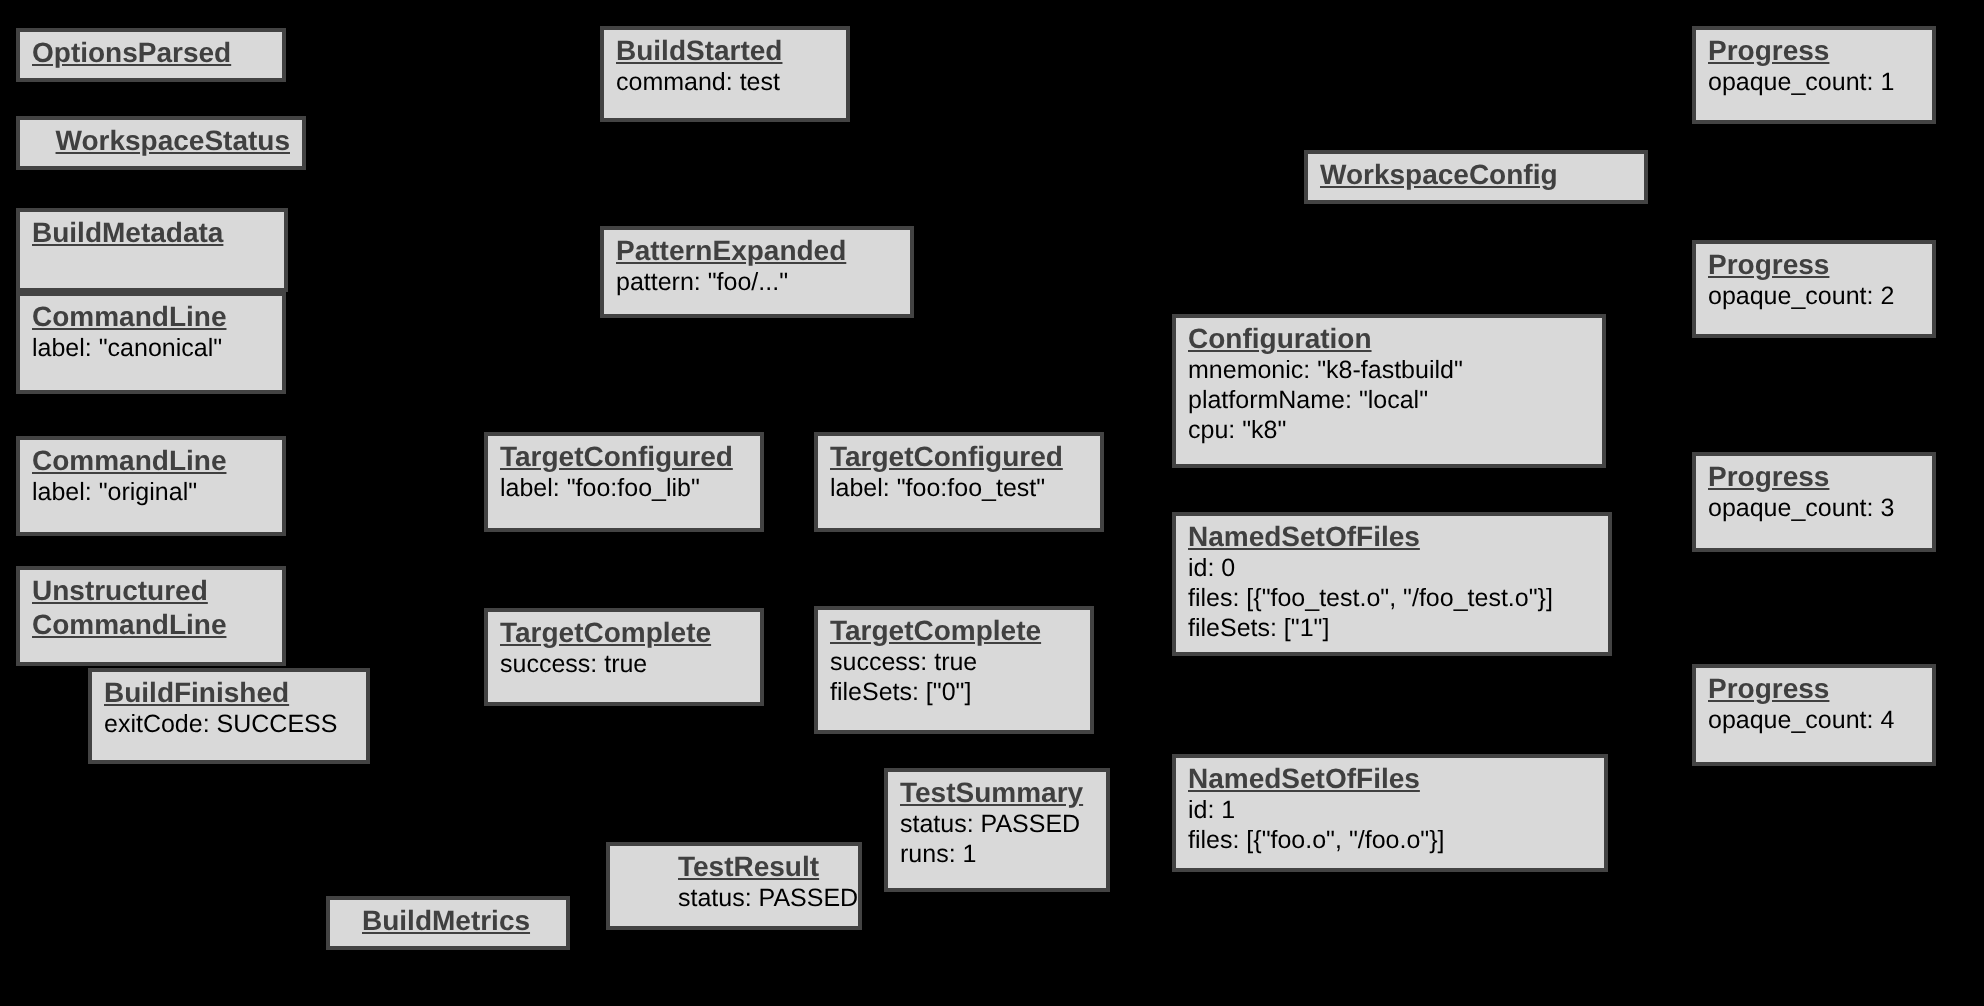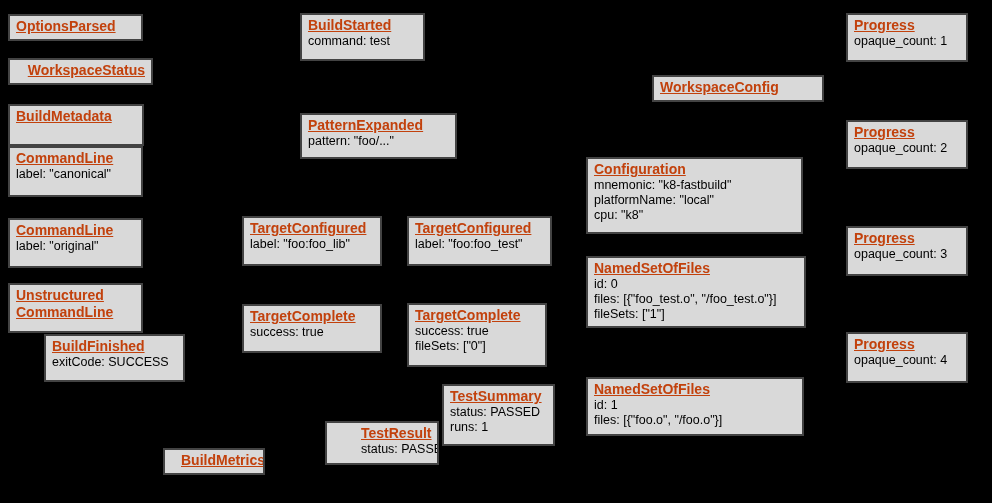--- a/index.html
+++ b/index.html
@@ -23,21 +23,21 @@
     padding: 2px 6px 3px 6px;
     color: #000000;
     overflow: hidden;
   }
   .node-title {
     font-weight: bold;
     font-size: 14px;
     line-height: 1.18;
     text-decoration: underline;
     white-space: pre-line;
-    color: #c2410c;
+    color: #404040;
   }
   .node-line {
     font-size: 12.5px;
     line-height: 1.22;
     color: #000000;
     white-space: nowrap;
   }
 </style>
 </head>
 <body>
@@ -61,21 +61,21 @@
       <div class="node-line">label: "original"</div>
     </div>
     <div class="node" style="left: 8px; top: 283px; width: 135px; height: 50px; background: rgb(217, 217, 217); border-color: rgb(67, 67, 67);">
       <div class="node-title">Unstructured
 CommandLine</div>
     </div>
     <div class="node" style="left: 8px; top: 334px; width: 141px; height: 48px; background: rgb(217, 217, 217); border-color: rgb(67, 67, 67); margin-left: 36px;">
       <div class="node-title">BuildFinished</div>
       <div class="node-line">exitCode: SUCCESS</div>
     </div>
-    <div class="node" style="left: 163px; top: 448px; width: 102px; height: 27px; background: rgb(217, 217, 217); border-color: rgb(67, 67, 67); padding-left: 16px;">
+    <div class="node" style="left: 163px; top: 448px; width: 122px; height: 27px; background: rgb(217, 217, 217); border-color: rgb(67, 67, 67); padding-left: 16px;">
       <div class="node-title">BuildMetrics</div>
     </div>
     <div class="node" style="left: 300px; top: 13px; width: 125px; height: 48px; background: rgb(217, 217, 217); border-color: rgb(67, 67, 67);">
       <div class="node-title">BuildStarted</div>
       <div class="node-line">command: test</div>
     </div>
     <div class="node" style="left: 300px; top: 113px; width: 157px; height: 46px; background: rgb(217, 217, 217); border-color: rgb(67, 67, 67);">
       <div class="node-title">PatternExpanded</div>
       <div class="node-line">pattern: "foo/..."</div>
     </div>
@@ -89,21 +89,21 @@
     </div>
     <div class="node" style="left: 242px; top: 304px; width: 140px; height: 49px; background: rgb(217, 217, 217); border-color: rgb(67, 67, 67);">
       <div class="node-title">TargetComplete</div>
       <div class="node-line">success: true</div>
     </div>
     <div class="node" style="left: 407px; top: 303px; width: 140px; height: 64px; background: rgb(217, 217, 217); border-color: rgb(67, 67, 67);">
       <div class="node-title">TargetComplete</div>
       <div class="node-line">success: true</div>
       <div class="node-line">fileSets: ["0"]</div>
     </div>
-    <div class="node" style="left: 325px; top: 421px; width: 114px; height: 44px; background: rgb(217, 217, 217); border-color: rgb(67, 67, 67); padding-left: 34px;">
+    <div class="node" style="left: 303px; top: 421px; width: 128px; height: 44px; background: rgb(217, 217, 217); border-color: rgb(67, 67, 67); padding-left: 34px;">
       <div class="node-title">TestResult</div>
       <div class="node-line">status: PASSED</div>
     </div>
     <div class="node" style="left: 442px; top: 384px; width: 113px; height: 62px; background: rgb(217, 217, 217); border-color: rgb(67, 67, 67);">
       <div class="node-title">TestSummary</div>
       <div class="node-line">status: PASSED</div>
       <div class="node-line">runs: 1</div>
     </div>
     <div class="node" style="left: 652px; top: 75px; width: 172px; height: 27px; background: rgb(217, 217, 217); border-color: rgb(67, 67, 67);">
       <div class="node-title">WorkspaceConfig</div>

